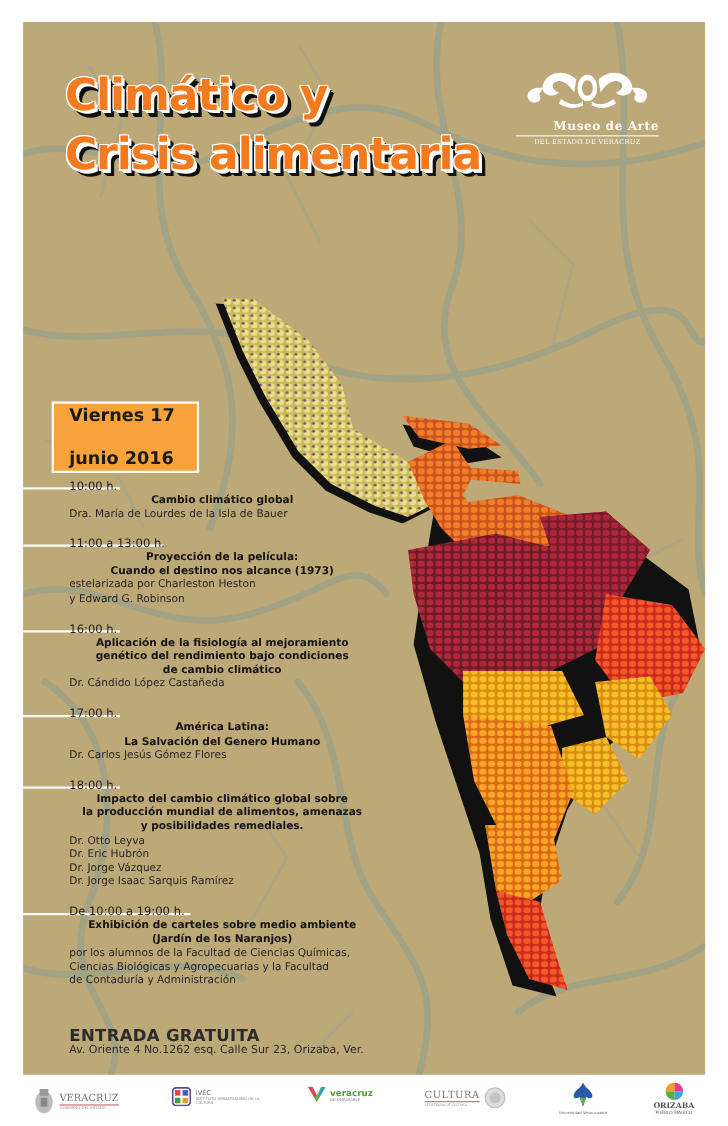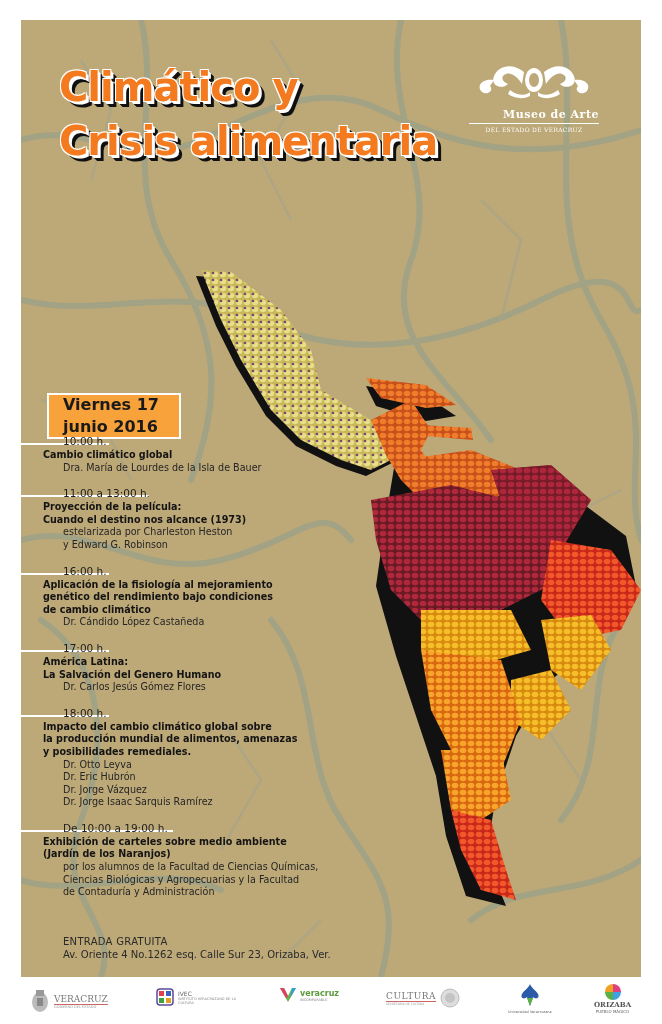--- a/index.html
+++ b/index.html
@@ -5,31 +5,31 @@
   html,body{margin:0;padding:0;}
   body{width:662px;height:1024px;background:#ffffff;position:relative;overflow:hidden;font-family:"DejaVu Sans",sans-serif;}
   .poster{position:absolute;left:21px;top:20px;width:620px;height:957px;background:#bda877;overflow:hidden;}
   .cracks{position:absolute;left:0;top:0;width:620px;height:957px;}
   .title{position:absolute;left:38px;top:40px;margin:0;}
   .title-line{display:block;font-family:"DejaVu Sans",sans-serif;font-weight:bold;font-size:40px;line-height:54px;color:#f47a1f;letter-spacing:-1px;
     text-shadow:-1px -1px 0 #fff,1px -1px 0 #fff,-1px 1px 0 #fff,1px 1px 0 #fff,2px 2px 0 #fff,3px 3px 0 #fff,4px 4px 0 #111,5px 5px 0 #111,6px 6px 0 #111;}
   .museum-logo{position:absolute;left:448px;top:40px;width:130px;text-align:center;color:#fff;}
   .museum-name{font-family:"DejaVu Serif",serif;font-size:11px;font-weight:bold;letter-spacing:0.5px;border-bottom:1px solid #fff;padding-bottom:2px;margin-top:2px;text-align:right;}
   .museum-sub{font-family:"DejaVu Serif",serif;font-size:6px;letter-spacing:0.3px;margin-top:2px;}
-  .date-box{position:absolute;left:26px;top:345px;width:134px;height:46px;background:#f7a23b;border:2px solid #fff;box-sizing:border-box;display:flex;flex-direction:column;justify-content:center;padding-left:14px;margin-top:28px;}
+  .date-box{position:absolute;left:26px;top:345px;width:134px;height:65px;background:#f7a23b;border:2px solid #fff;box-sizing:border-box;display:flex;flex-direction:column;justify-content:space-between;padding-left:14px;}
   .date-box span{font-weight:bold;font-size:16px;line-height:22px;color:#1a1a1a;}
   .schedule{position:absolute;left:0;top:410px;width:340px;}
   .event{position:relative;margin-bottom:8px;}
   .event .time{display:inline-block;font-size:10.5px;color:#1e1e1e;padding-left:42px;position:relative;line-height:13px;}
   .event .rule{position:absolute;left:0;top:13px;height:2px;background:#fff;}
-  .event .title-t{padding-left:22px;font-size:9.6px;font-weight:bold;color:#141414;line-height:12.6px;}
+  .event .title-t{padding-left:22px;font-size:9.6px;font-weight:bold;color:#141414;line-height:12.6px;text-align:center;}
   .event .detail{padding-left:42px;font-size:9.6px;color:#262626;line-height:12.6px;}
   .footer-info{position:absolute;left:42px;top:915px;}
   .footer-info div{font-size:10px;color:#2a2a2a;line-height:13px;}
-  .footer-info .entry{font-size:10px;letter-spacing:0.3px;}
+  .footer-info .entry{font-size:15px;letter-spacing:0.3px;font-weight:bold;}
   .logos{position:absolute;left:0;top:982px;width:595px;height:42px;}
   .logo{position:absolute;top:6px;display:flex;align-items:center;gap:4px;color:#666;}
   .map{position:absolute;left:150px;top:230px;}
 </style>
 </head>
 <body>
 
 <div class="poster">
 
   <svg class="cracks" viewBox="0 0 620 957">

